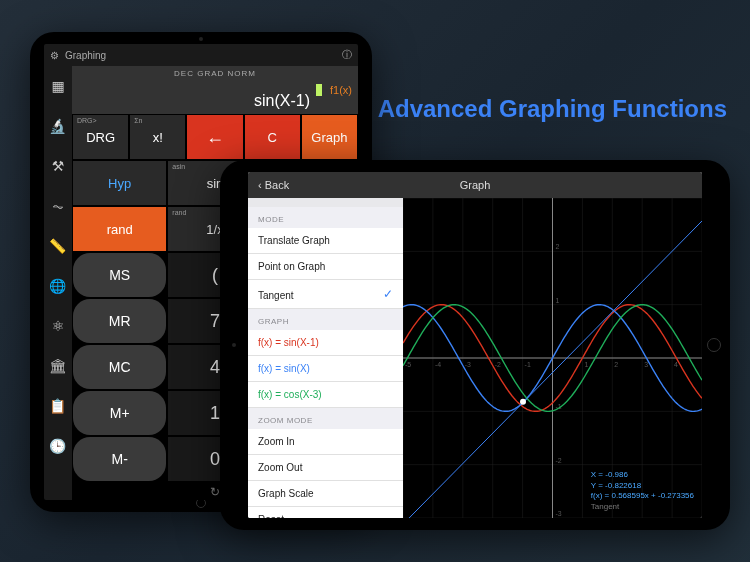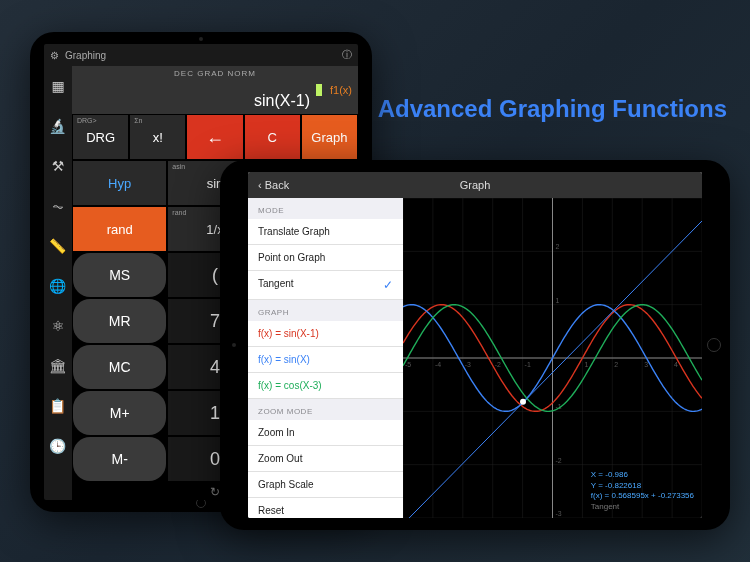--- a/index.html
+++ b/index.html
@@ -44,23 +44,23 @@
   .key.red { background: #d9341f; }
   .key.mem { background: #3a3a3a; font-size: 14px; border-radius: 17px; }
   .key.num { background: #191919; font-size: 18px; }
   .refresh-row { height: 20px; display: flex; align-items: center; justify-content: center; color: #888; font-size: 12px; }
   .arrow-left { font-size: 18px; }
 
   
   .graph-nav { position: absolute; top: 0; left: 0; right: 0; height: 26px; background: rgba(40,40,40,0.95); display: flex; align-items: center; color: #ddd; font-size: 11px; z-index: 2; }
   .graph-nav .back { padding: 0 10px; display: flex; align-items: center; gap: 3px; }
   .graph-nav .title { position: absolute; left: 50%; transform: translateX(-50%); }
-  .sidebar-panel { width: 155px; background: #efeff4; overflow-y: auto; font-size: 10px; margin-top: 26px; }
+  .sidebar-panel { width: 155px; background: #efeff4; overflow-y: auto; font-size: 10px; margin-top: 35px; }
   .sec-header { padding: 8px 10px 4px; color: #8a8a8f; font-size: 8px; letter-spacing: 0.5px; }
-  .row-item { background: #fff; padding: 7px 10px; border-bottom: 1px solid #e0e0e0; color: #222; display: flex; align-items: flex-start; justify-content: space-between; }
+  .row-item { background: #fff; padding: 7px 10px; border-bottom: 1px solid #e0e0e0; color: #222; display: flex; align-items: flex-end; justify-content: space-between; }
   .row-item .check { color: #3b82f6; font-size: 12px; }
   .row-item.red-txt { color: #d9341f; }
   .row-item.blue-txt { color: #3b82f6; }
   .row-item.green-txt { color: #1fae5a; }
   .graph-area { flex: 1; background: #000; position: relative; margin-top: 26px; }
   .graph-area svg { width: 100%; height: 100%; display: block; }
   .readout { position: absolute; bottom: 6px; right: 8px; font-size: 8px; text-align: left; line-height: 1.3; }
   .readout .line1 { color: #4aa8ff; }
   .readout .line2 { color: #4aa8ff; }
   .readout .line3 { color: #4aa8ff; }

